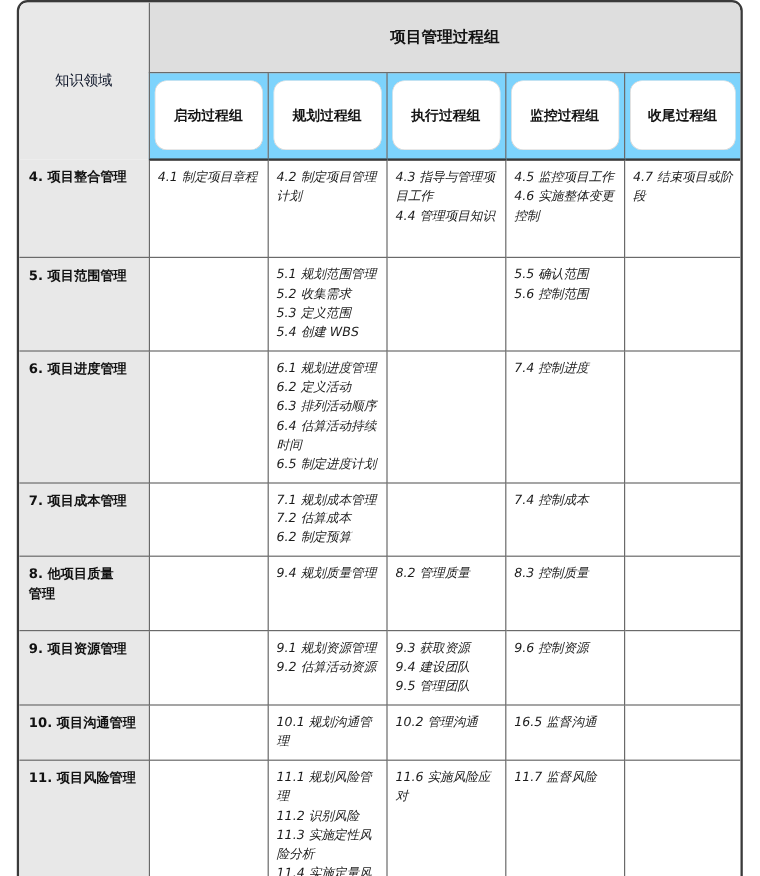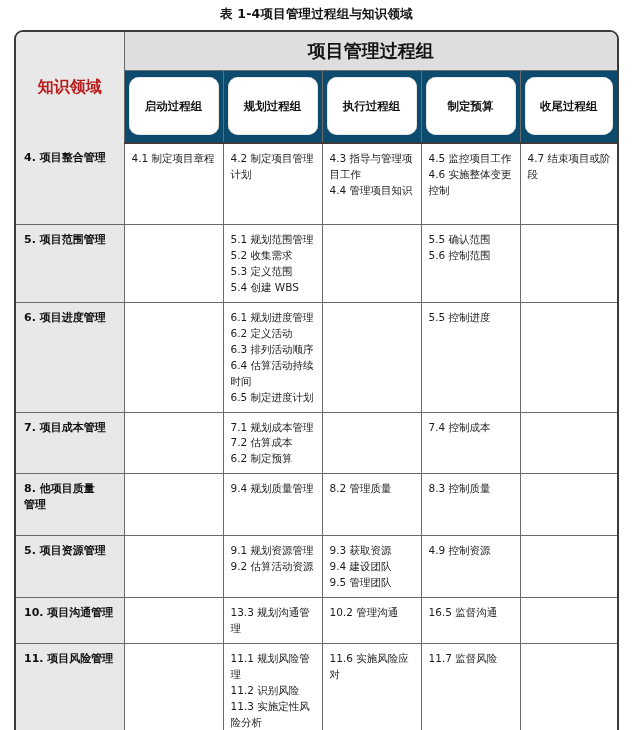--- a/index.html
+++ b/index.html
@@ -52,37 +52,37 @@
   table.pm col.c4 { width: 99px; }
   table.pm col.c5 { width: 97px; }
 
   
   .hdr-group {
     background: #dedede;
     border-bottom: 1px solid #6a6a6a;
     border-left: 1px solid #6a6a6a;
     text-align: center;
     font-weight: bold;
-    font-size: 18px;
+    font-size: 13px;
     height: 26px;
-    padding: 6px;
+    padding: 16px;
     color: #141414;
   }
   .hdr-ka {
     background: #e8e8e8;
     border-right: 1px solid #6a6a6a;
     text-align: center;
     vertical-align: middle;
-    font-weight: bold;
-    font-size: 16px;
-    color: #b91c1c;
+    font-weight: normal;
+    font-size: 12px;
+    color: #0f172a;
     padding: 0 4px;
   }
   .hdr-pg {
-    background: #0c4a6e;
+    background: #7dd3fc;
     border-right: 1px solid #6a6a6a;
     border-bottom: 2px solid #3a3a3a;
     padding: 6px 4px 7px 4px;
     height: 58px;
     vertical-align: middle;
     text-align: center;
   }
   .hdr-pg:last-child { border-right: none; }
   .hdr-chip {
     background: #ffffff;
@@ -122,30 +122,30 @@
     border-right: 1px solid #6a6a6a;
     border-bottom: 1px solid #6a6a6a;
     vertical-align: top;
     padding: 7px 5px 6px 7px;
     line-height: 1.52;
     font-size: 10.5px;
     color: #1c1c1c;
     background: #ffffff;
     white-space: pre-line;
     word-break: break-word;
+    font-style: italic;
   }
   td.cell:last-child { border-right: none; }
   tr.hrow-4 td.ka, tr.hrow-4 td.cell { height: 52px; }
 </style>
 </head>
 <body>
 
 <div class="page">
 
-  <div class="table-title">表 1-4项目管理过程组与知识领域</div>
 
   <div class="table-frame">
     <table class="pm">
       <colgroup>
         <col class="c0">
           <col class="c1">
           <col class="c2">
           <col class="c3">
           <col class="c4">
           <col class="c5">
@@ -161,21 +161,21 @@
           <th class="hdr-pg">
             <div class="hdr-chip">启动过程组</div>
           </th>
           <th class="hdr-pg">
             <div class="hdr-chip">规划过程组</div>
           </th>
           <th class="hdr-pg">
             <div class="hdr-chip">执行过程组</div>
           </th>
           <th class="hdr-pg">
-            <div class="hdr-chip">制定预算</div>
+            <div class="hdr-chip">监控过程组</div>
           </th>
           <th class="hdr-pg">
             <div class="hdr-chip">收尾过程组</div>
           </th>
         </tr>
       </thead>
       <tbody>
           <tr class="hrow-4">
             <td class="ka">
               <span class="ka-wrap">4. 项目整合管理</span>
@@ -206,21 +206,21 @@
             <td class="ka">
               <span class="ka-wrap">6. 项目进度管理</span>
             </td>
             <td class="cell"></td>
             <td class="cell">6.1 规划进度管理
 6.2 定义活动
 6.3 排列活动顺序
 6.4 估算活动持续时间
 6.5 制定进度计划</td>
             <td class="cell"></td>
-            <td class="cell">5.5 控制进度</td>
+            <td class="cell">7.4 控制进度</td>
             <td class="cell"></td>
           </tr>
           <tr>
             <td class="ka">
               <span class="ka-wrap">7. 项目成本管理</span>
             </td>
             <td class="cell"></td>
             <td class="cell">7.1 规划成本管理
 7.2 估算成本
 6.2 制定预算</td>
@@ -234,37 +234,37 @@
     管理</span>
             </td>
             <td class="cell"></td>
             <td class="cell">9.4 规划质量管理</td>
             <td class="cell">8.2 管理质量</td>
             <td class="cell">8.3 控制质量</td>
             <td class="cell"></td>
           </tr>
           <tr>
             <td class="ka">
-              <span class="ka-wrap">5. 项目资源管理</span>
+              <span class="ka-wrap">9. 项目资源管理</span>
             </td>
             <td class="cell"></td>
             <td class="cell">9.1 规划资源管理
 9.2 估算活动资源</td>
             <td class="cell">9.3 获取资源
 9.4 建设团队
 9.5 管理团队</td>
-            <td class="cell">4.9 控制资源</td>
+            <td class="cell">9.6 控制资源</td>
             <td class="cell"></td>
           </tr>
           <tr>
             <td class="ka">
               <span class="ka-wrap">10. 项目沟通管理</span>
             </td>
             <td class="cell"></td>
-            <td class="cell">13.3 规划沟通管理</td>
+            <td class="cell">10.1 规划沟通管理</td>
             <td class="cell">10.2 管理沟通</td>
             <td class="cell">16.5 监督沟通</td>
             <td class="cell"></td>
           </tr>
           <tr>
             <td class="ka">
               <span class="ka-wrap">11. 项目风险管理</span>
             </td>
             <td class="cell"></td>
             <td class="cell">11.1 规划风险管理

